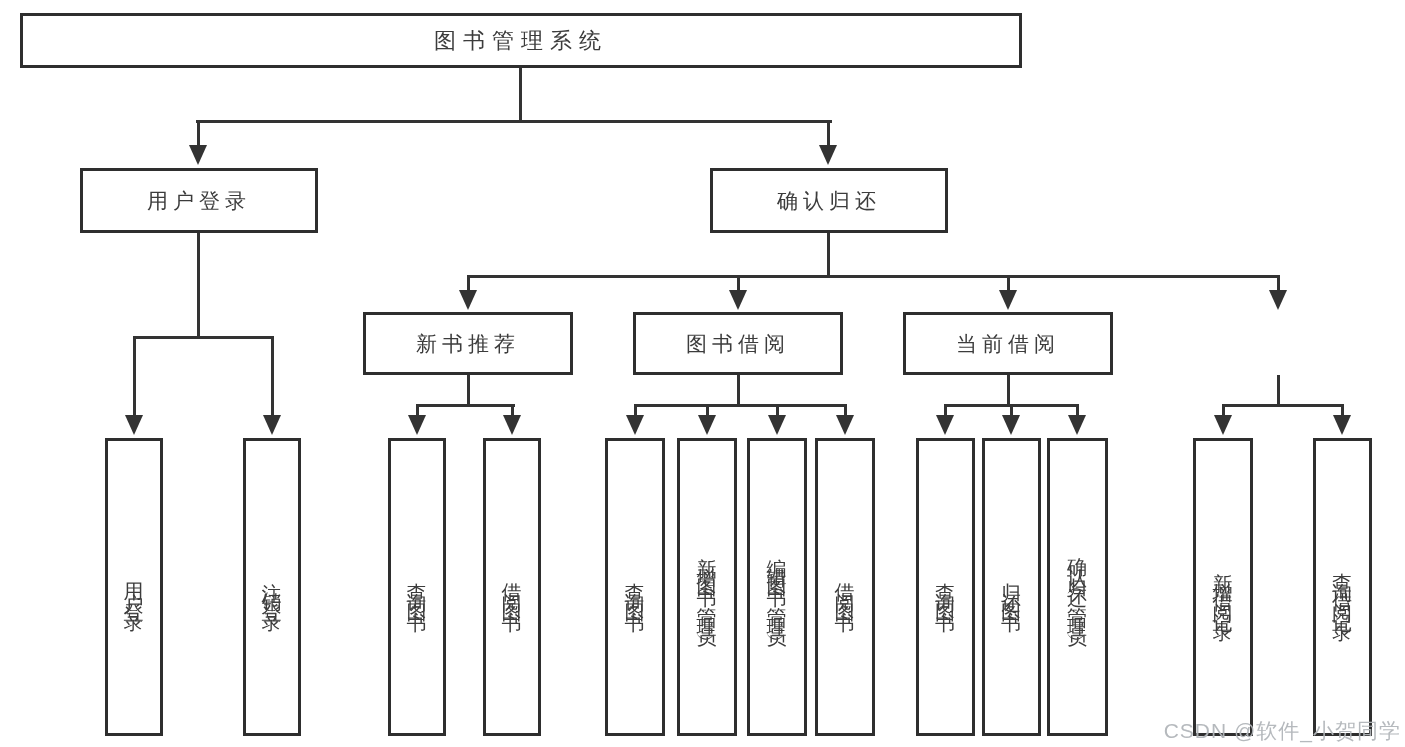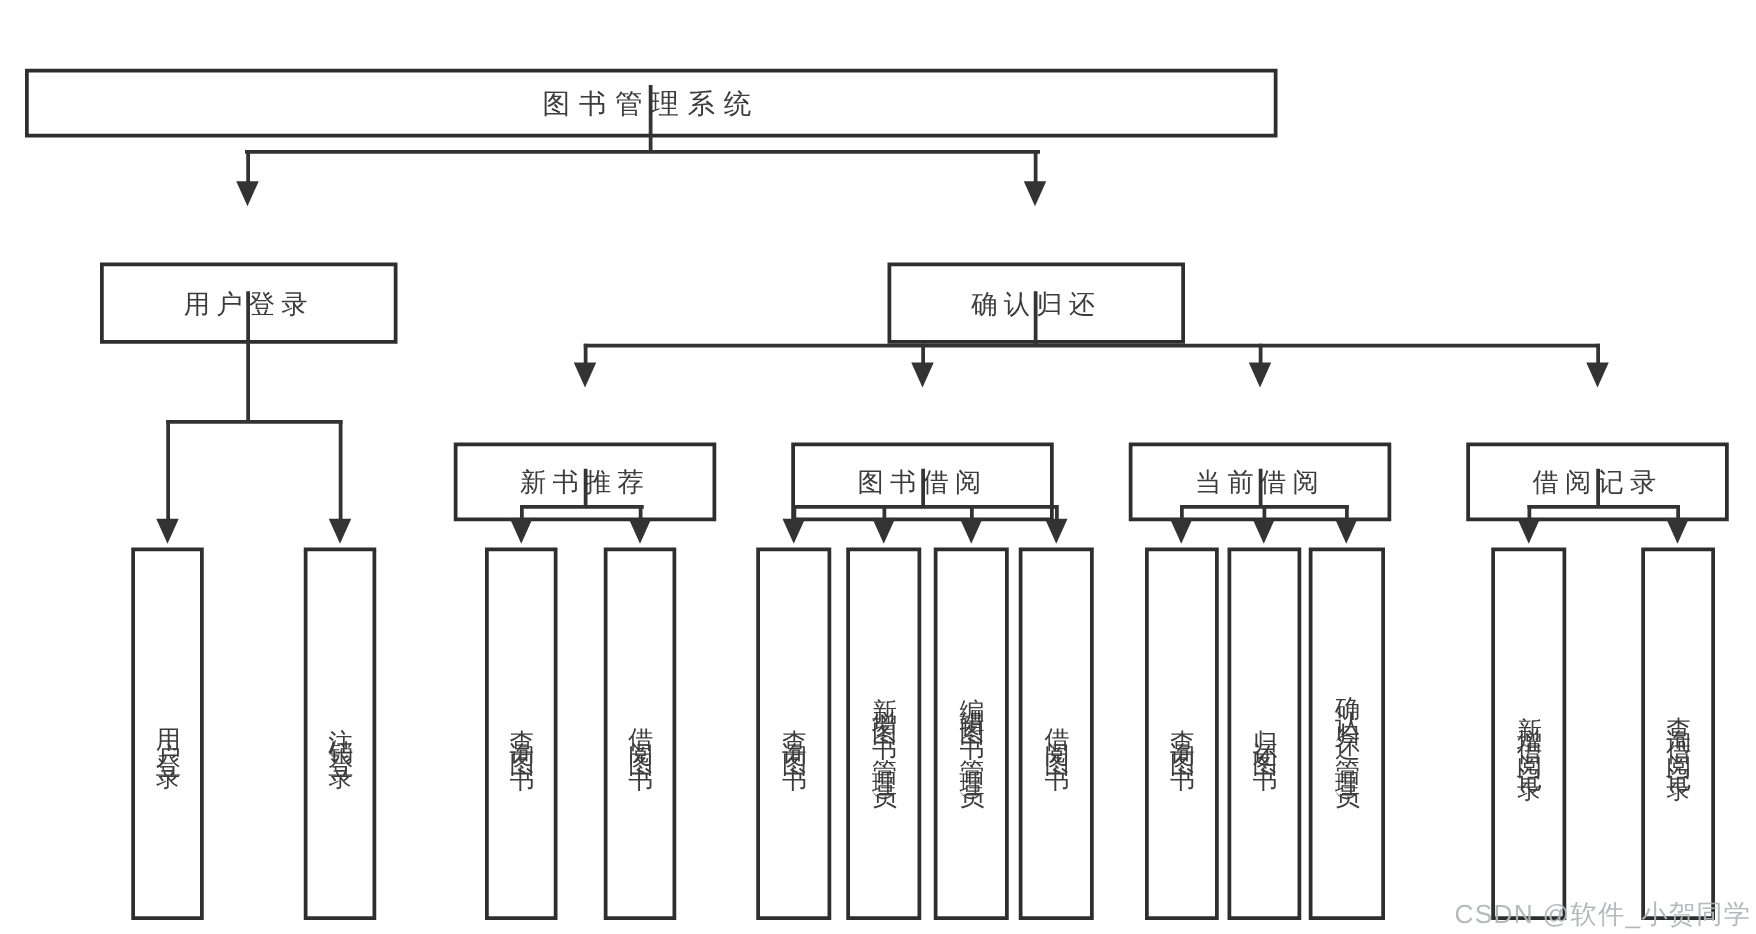--- a/index.html
+++ b/index.html
@@ -8,21 +8,21 @@
     --text:#3c3c3c;
     --background:#ffffff;
     --watermark:#b2b6ba;
   }
   *{margin:0;padding:0;box-sizing:border-box;}
   body{background:var(--background);font-family:"Liberation Sans",sans-serif;}
   .canvas{position:relative;width:1405px;height:747px;background:var(--background);overflow:hidden;}
   .hbox{
     position:absolute;background:#fff;border:3px solid var(--box-border);
     display:flex;align-items:center;justify-content:center;
-    color:var(--text);font-size:21px;letter-spacing:5px;white-space:nowrap;margin-top:42px;
+    color:var(--text);font-size:21px;letter-spacing:5px;white-space:nowrap;
   }
   .hbox.root-box{font-size:22px;letter-spacing:7px;}
   .vbox{
     position:absolute;background:#fff;border:3px solid var(--box-border);
     display:flex;align-items:center;justify-content:center;
     color:var(--text);top:438px;height:298px;width:58px;
   }
   .vbox span{
     writing-mode:vertical-rl;text-orientation:mixed;
     font-size:20px;letter-spacing:10px;line-height:1;white-space:nowrap;
@@ -80,23 +80,20 @@
   <div class="arrow" style="left:1269px;top:290px;"></div>
 
   <div class="hbox" style="left:363px;top:312px;width:210px;height:63px;justify-content:center;">
     <span>新书推荐</span>
   </div>
   <div class="hbox" style="left:903px;top:312px;width:210px;height:63px;">
     <span>当前借阅</span>
   </div>
   <div class="hbox" style="left:633px;top:312px;width:210px;height:63px;">
     <span>图书借阅</span>
-  </div>
-  <div class="hbox" style="left:1173px;top:312px;width:210px;height:63px;">
-    <span>借阅记录</span>
   </div>
 
   <div class="line" style="left:467px;top:375px;width:3px;height:31px;"></div>
   <div class="line" style="left:416px;top:404px;width:99px;height:3px;"></div>
   <div class="line" style="left:416px;top:404px;width:3px;height:14px;"></div>
   <div class="arrow" style="left:408px;top:415px;"></div>
   <div class="line" style="left:511px;top:404px;width:3px;height:14px;"></div>
   <div class="arrow" style="left:503px;top:415px;"></div>
 
   <div class="line" style="left:737px;top:375px;width:3px;height:31px;"></div>

